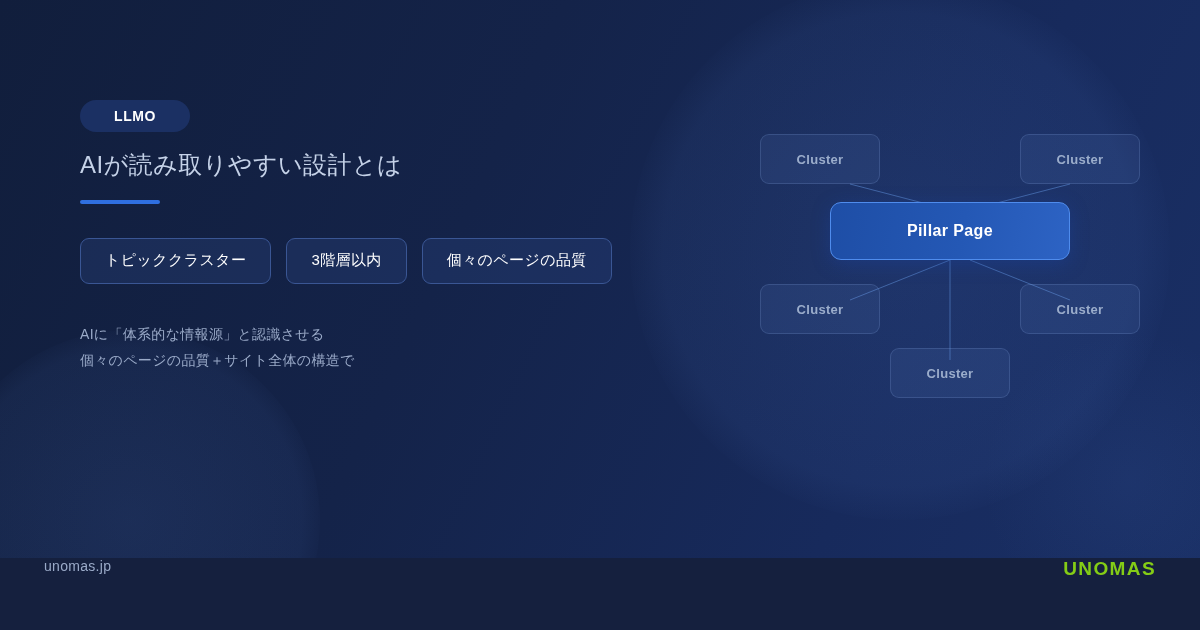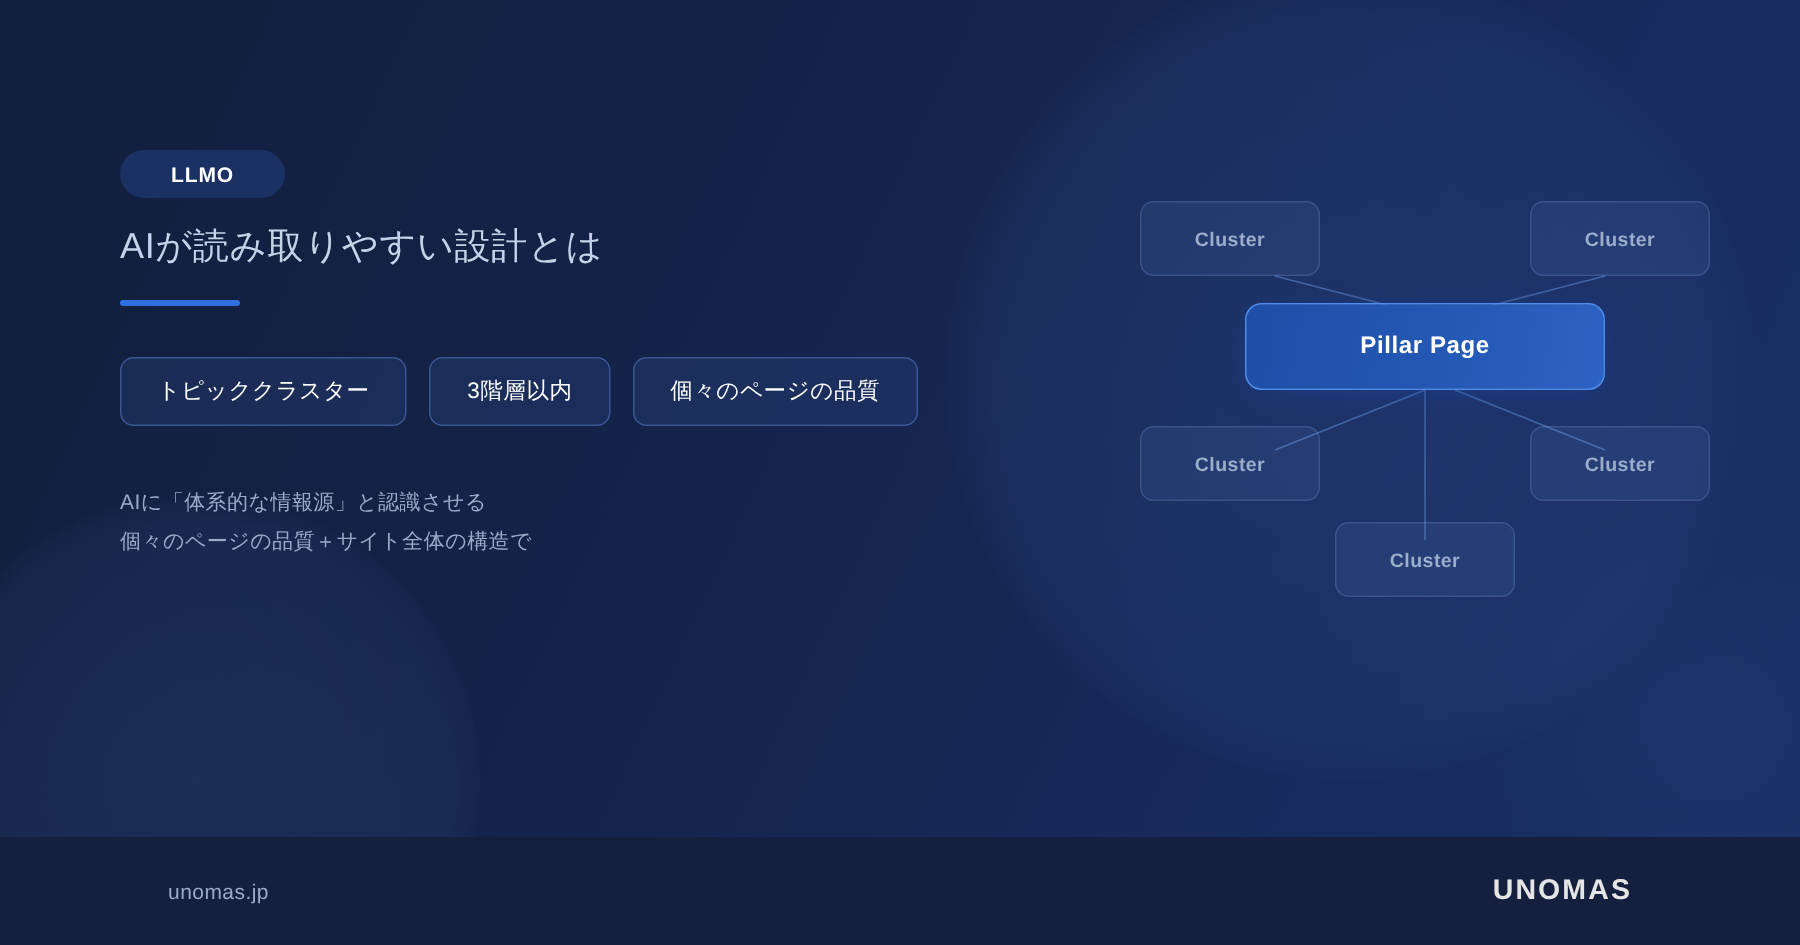--- a/index.html
+++ b/index.html
@@ -172,34 +172,34 @@
 
   
   .footer {
     position: absolute;
     left: 0;
     top: 558px;
     width: 1200px;
     height: 72px;
     background: #15203e;
     display: flex;
-    align-items: center;
+    align-items: flex-start;
     justify-content: space-between;
-    padding: 0 112px;
+    padding: 0 44px;
     box-sizing: border-box;
   }
   .footer-url {
     font-size: 14px;
     color: #9aaac8;
     letter-spacing: 0.3px;
   }
   .footer-logo {
     font-size: 19px;
     font-weight: bold;
-    color: #e5e5e5;
+    color: #84cc16;
     letter-spacing: 1.4px;
   }
 </style>
 </head>
 <body>
 
 <div id="canvas">
 
   <div class="blob blob-top-right"></div>
   <div class="blob blob-bottom-left"></div>

